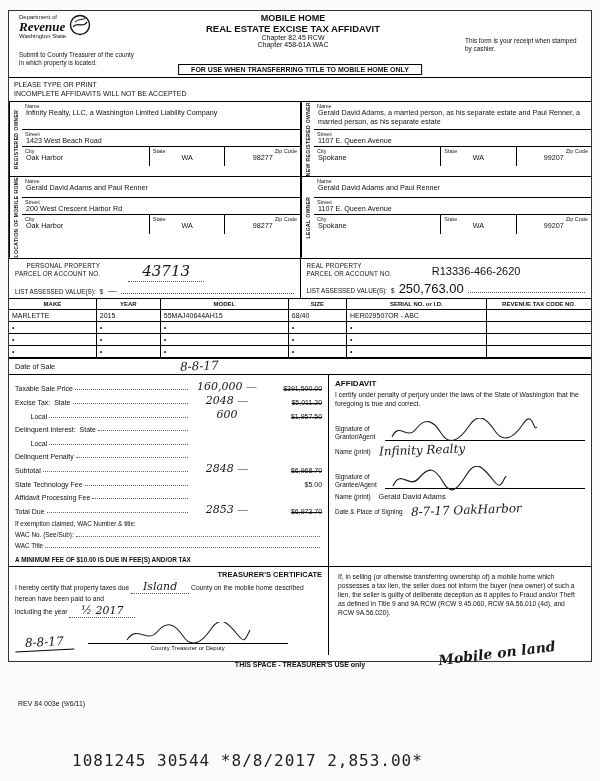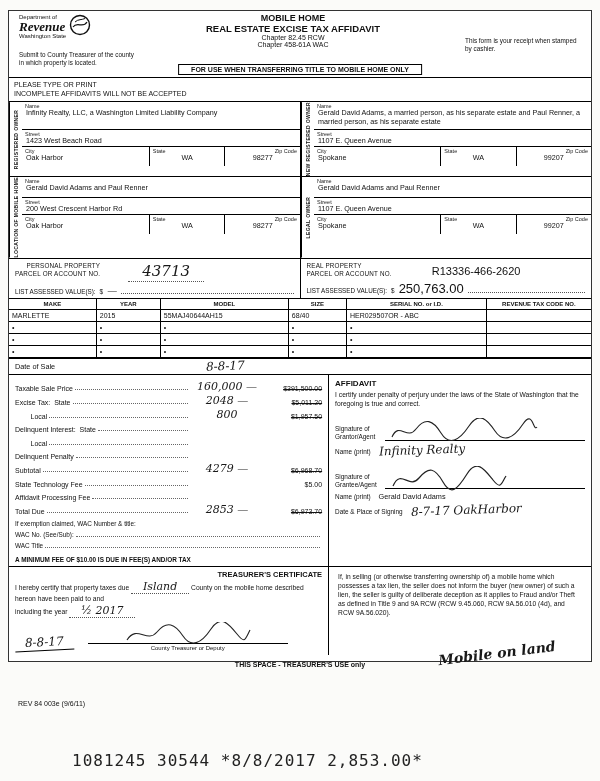--- a/index.html
+++ b/index.html
@@ -59,21 +59,21 @@
   .assessed .typedval { font-size:13px; }
 
   
   table.veh { border-collapse:collapse; width:100%; table-layout:fixed; border-top:1px solid #000; }
   .veh th { border:1px solid #000; font-size:6px; font-weight:bold; padding:2px 1px; text-align:center; vertical-align:top; }
   .veh td { border:1px solid #000; font-size:7px; padding:2px 3px; height:12px; vertical-align:middle; }
   .veh th:first-child, .veh td:first-child { border-left:none; }
   .veh th:last-child, .veh td:last-child { border-right:none; }
 
   
-  .date-row { border-top:1px solid #000; height:16px; display:flex; align-items:center; padding:0 6px;gap:26px; }
+  .date-row { border-top:1px solid #000; height:16px; display:flex; align-items:center; padding:0 6px; }
   .date-label { font-size:7.3px; }
   .date-hw { margin-left:125px; font-size:12px; line-height:1; transform:rotate(-2deg); }
 
   
   .main-cols { border-top:1px solid #000; display:flex; }
   .fin-col { flex:0 0 55%; border-right:1px solid #000; padding:4px 6px 3px; }
   .aff-col { flex:1; padding:2px 6px 3px; }
   .fin-row { display:flex; align-items:flex-end; height:13.6px; }
   .fin-label { font-size:7px; white-space:pre; }
   .fin-leader { flex:1; border-bottom:1px dotted #666; margin:0 2px 2px; }
@@ -372,21 +372,21 @@
       </div>
       <div class="fin-row">
         <span class="fin-label">Excise Tax:&nbsp;&nbsp;State</span>
           <span class="fin-leader"></span>
           <span class="fin-hw hw">2048 —</span>
           <span class="fin-amts"><s>$5,011.20</s><span></span></span>
       </div>
       <div class="fin-row">
         <span class="fin-label">&nbsp;&nbsp;&nbsp;&nbsp;&nbsp;&nbsp;&nbsp;&nbsp;Local</span>
           <span class="fin-leader"></span>
-          <span class="fin-hw hw">800</span>
+          <span class="fin-hw hw">600</span>
           <span class="fin-amts"><s>$1,957.50</s><span></span></span>
       </div>
       <div class="fin-row">
         <span class="fin-label">Delinquent Interest:&nbsp;&nbsp;State</span>
           <span class="fin-leader"></span>
           <span class="fin-hw hw"></span>
           <span class="fin-amts"><s></s><span></span></span>
       </div>
       <div class="fin-row">
         <span class="fin-label">&nbsp;&nbsp;&nbsp;&nbsp;&nbsp;&nbsp;&nbsp;&nbsp;Local</span>
@@ -396,21 +396,21 @@
       </div>
       <div class="fin-row">
         <span class="fin-label">Delinquent Penalty</span>
           <span class="fin-leader"></span>
           <span class="fin-hw hw"></span>
           <span class="fin-amts"><s></s><span></span></span>
       </div>
       <div class="fin-row">
         <span class="fin-label">Subtotal</span>
           <span class="fin-leader"></span>
-          <span class="fin-hw hw">4279 —</span>
+          <span class="fin-hw hw">2848 —</span>
           <span class="fin-amts"><s>$6,968.70</s><span></span></span>
       </div>
       <div class="fin-row">
         <span class="fin-label">State Technology Fee</span>
           <span class="fin-leader"></span>
           <span class="fin-hw hw"></span>
           <span class="fin-amts"><s></s><span>$5.00</span></span>
       </div>
       <div class="fin-row">
         <span class="fin-label">Affidavit Processing Fee</span>

